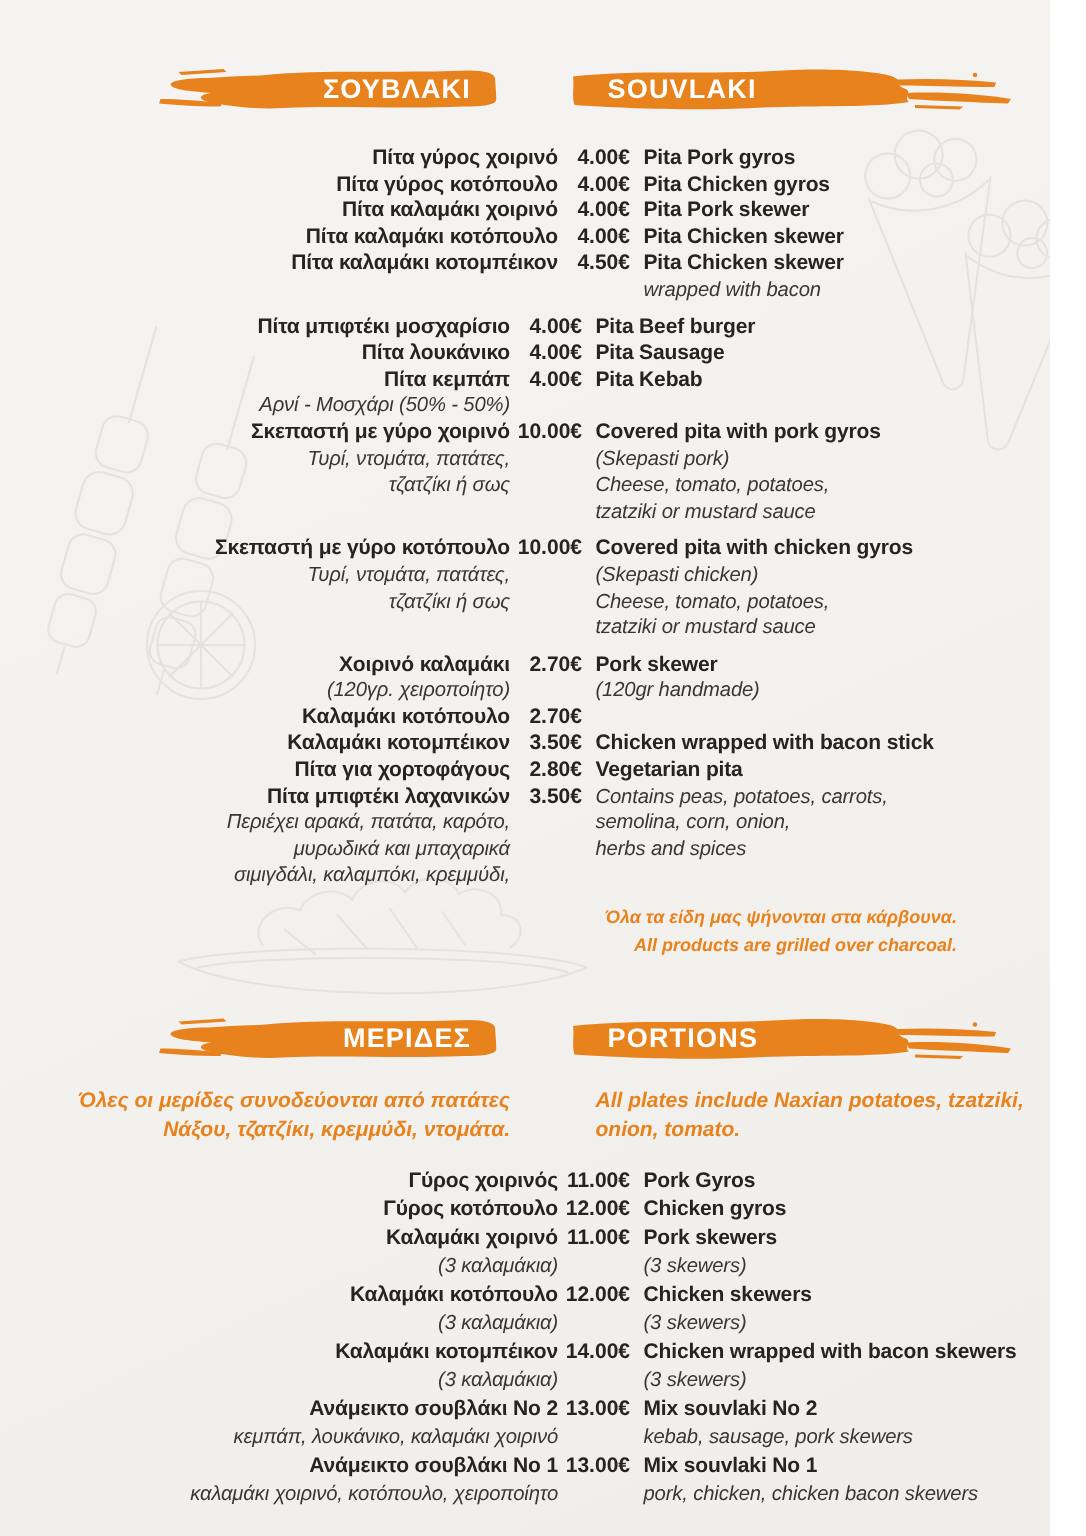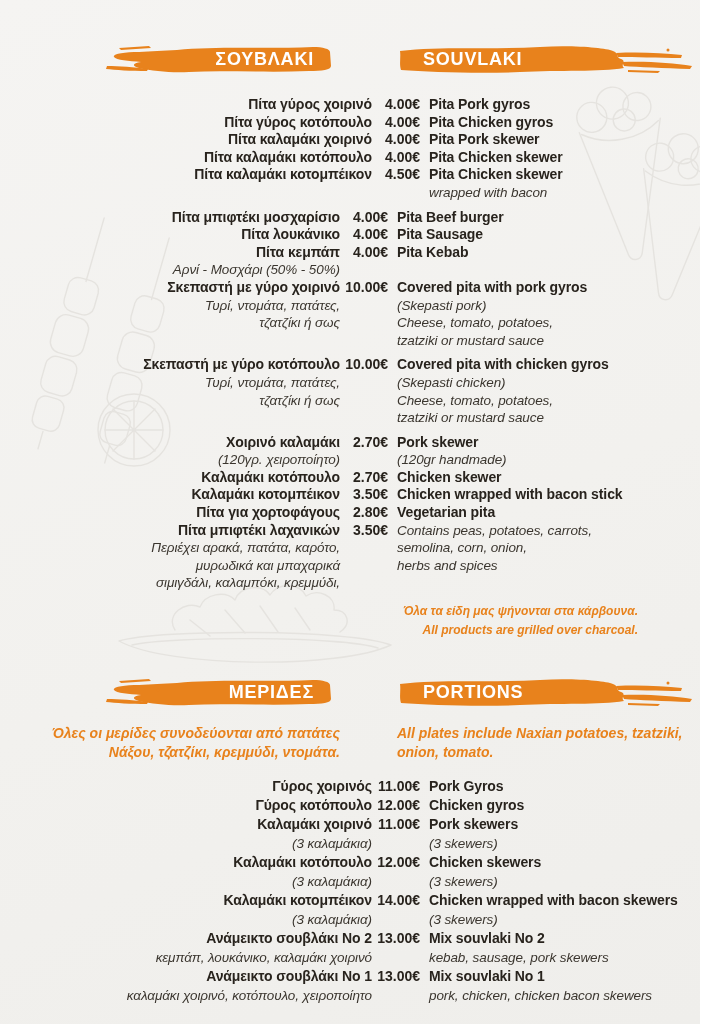--- a/index.html
+++ b/index.html
@@ -18,21 +18,21 @@
   .header-row { position:relative; height:30px; }
   .brush { position:absolute; top:0; height:30px; }
   .brush svg { position:absolute; left:0; top:0; width:100%; height:100%; }
   .brush path, .brush circle { fill:var(--accent,#e8821c); }
   .brush-label {
     position:absolute; top:0; bottom:0; display:flex; align-items:center;
     color:#ffffff; font-weight:bold; font-size:18px; letter-spacing:.8px;
   }
   .brush-left  { left:103px; width:228px; }
   .brush-left  .brush-label { right:17px; }
-  .brush-right { left:398px; width:296px; }
+  .brush-right { left:380px; width:296px; }
   .brush-right .brush-label { left:25px; }
 
   
   .menu { width:100%; }
   .menu .group { margin-top:7px; }
   .menu .group:first-child { margin-top:0;margin-left:32px; }
   .row { display:grid; grid-template-columns:340px 48px 1fr; }
   .cell.gr { text-align:right; }
   .cell.price { text-align:right; font-weight:bold; font-size:14px; }
   .cell.en { text-align:left; padding-left:9px; }
@@ -261,23 +261,20 @@
             <div class="cell en">
               <div class="name">Pork skewer</div>
               <div class="sub">(120gr handmade)</div>
             </div>
           </div>
           <div class="row">
             <div class="cell gr">
               <div class="name">Καλαμάκι κοτόπουλο</div>
             </div>
             <div class="cell price">2.70€</div>
-            <div class="cell en">
-              <div class="name">Chicken skewer</div>
-            </div>
           </div>
           <div class="row">
             <div class="cell gr">
               <div class="name">Καλαμάκι κοτομπέικον</div>
             </div>
             <div class="cell price">3.50€</div>
             <div class="cell en">
               <div class="name">Chicken wrapped with bacon stick</div>
             </div>
           </div>

